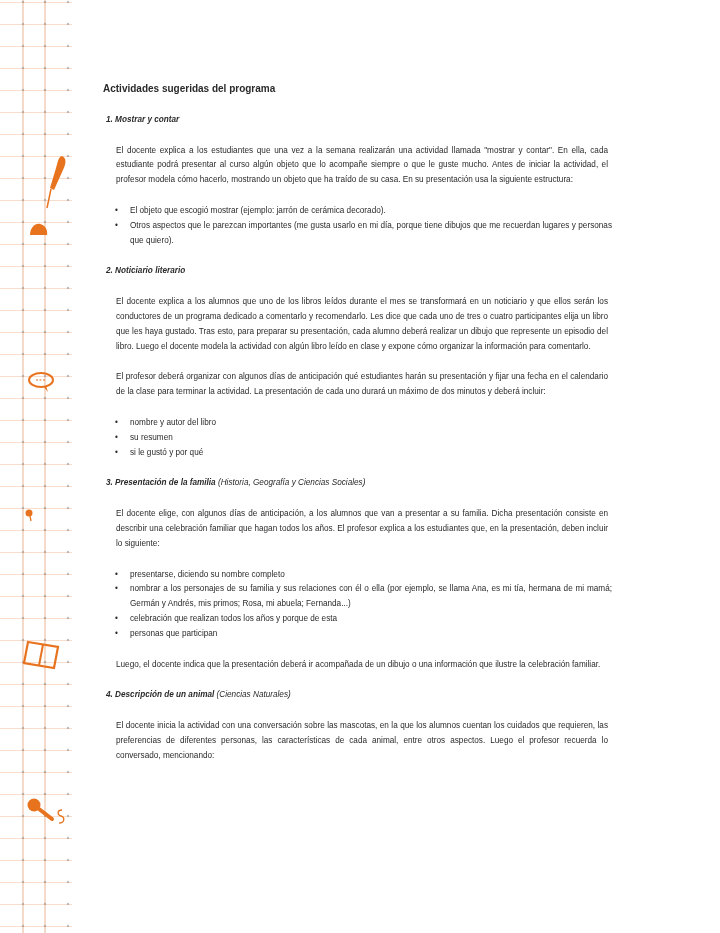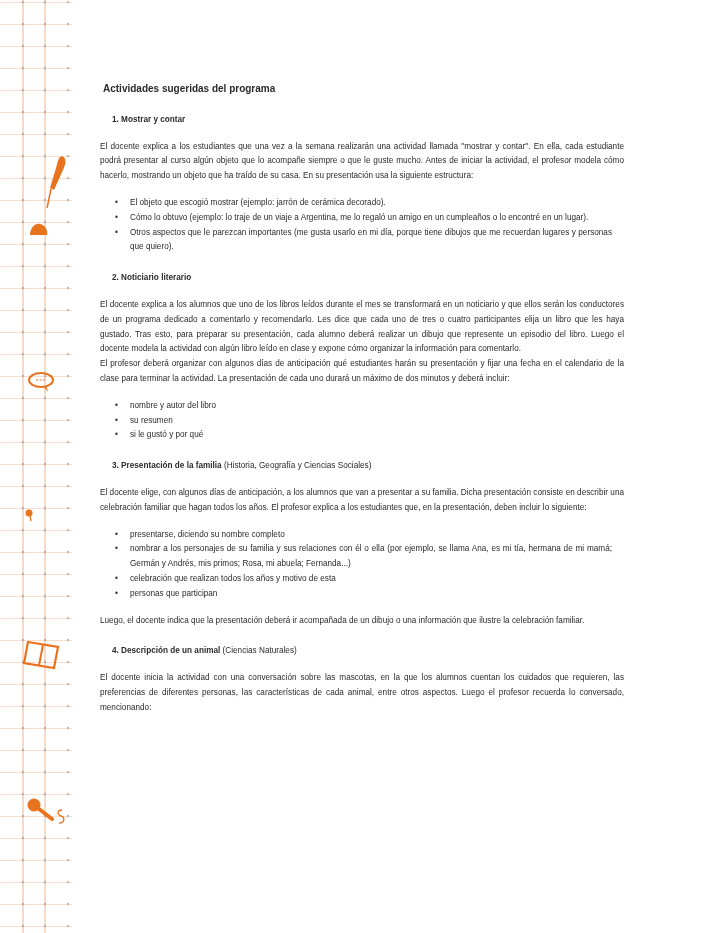--- a/index.html
+++ b/index.html
@@ -25,23 +25,23 @@
     background-image: radial-gradient(circle, rgba(150,150,150,0.6) 1.3px, transparent 1.6px);
     background-size: 4px 22px;
     background-position: 0 -9px;
   }
   .doodle { position: absolute; }
   .content {
     position: absolute; left: 100px; top: 82px; width: 524px;
     font-size: 8.2px; line-height: 14.8px;
   }
   .doc-title { font-weight: bold; font-size: 10px; margin: 0 0 16px 3px; }
-  .sec-title { font-weight: bold; margin: 12px; }
+  .sec-title { font-weight: bold; margin: 6px; font-style: italic; }
   .sec-title .sub { font-weight: normal; }
-  p { margin: 0; text-align: justify; }
+  p { margin: 16px; text-align: justify; }
   ul { margin: 12px; padding: 0 0 0 18px; list-style: none; }
   ul li { position: relative; text-align: justify; }
   ul li::before { content: "•"; position: absolute; left: -15px; }
   .section { margin-bottom: 16px; }
 </style>
 </head>
 <body>
 
 <div class="margin-grid"></div>
 <div class="vline" style="left:22px"></div>
@@ -77,21 +77,20 @@
 </svg>
 
 <div class="content">
   <div class="doc-title">Actividades sugeridas del programa</div>
 
   <div class="section">
     <div class="sec-title"><span>1. Mostrar y contar</span></div>
     <p>El docente explica a los estudiantes que una vez a la semana realizarán una actividad llamada "mostrar y contar". En ella, cada estudiante podrá presentar al curso algún objeto que lo acompañe siempre o que le guste mucho. Antes de iniciar la actividad, el profesor modela cómo hacerlo, mostrando un objeto que ha traído de su casa. En su presentación usa la siguiente estructura:</p>
     <ul>
       <li>El objeto que escogió mostrar (ejemplo: jarrón de cerámica decorado).</li>
-      <li>Cómo lo obtuvo (ejemplo: lo traje de un viaje a Argentina, me lo regaló un amigo en un cumpleaños o lo encontré en un lugar).</li>
       <li>Otros aspectos que le parezcan importantes (me gusta usarlo en mi día, porque tiene dibujos que me recuerdan lugares y personas que quiero).</li>
     </ul>
   </div>
 
   <div class="section">
     <div class="sec-title"><span>2. Noticiario literario</span></div>
     <p>El docente explica a los alumnos que uno de los libros leídos durante el mes se transformará en un noticiario y que ellos serán los conductores de un programa dedicado a comentarlo y recomendarlo. Les dice que cada uno de tres o cuatro participantes elija un libro que les haya gustado. Tras esto, para preparar su presentación, cada alumno deberá realizar un dibujo que represente un episodio del libro. Luego el docente modela la actividad con algún libro leído en clase y expone cómo organizar la información para comentarlo.</p>
     <p>El profesor deberá organizar con algunos días de anticipación qué estudiantes harán su presentación y fijar una fecha en el calendario de la clase para terminar la actividad. La presentación de cada uno durará un máximo de dos minutos y deberá incluir:</p>
     <ul>
       <li>nombre y autor del libro</li>
@@ -99,21 +98,21 @@
       <li>si le gustó y por qué</li>
     </ul>
   </div>
 
   <div class="section">
     <div class="sec-title"><span>3. Presentación de la familia</span> <span class="sub">(Historia, Geografía y Ciencias Sociales)</span></div>
     <p>El docente elige, con algunos días de anticipación, a los alumnos que van a presentar a su familia. Dicha presentación consiste en describir una celebración familiar que hagan todos los años. El profesor explica a los estudiantes que, en la presentación, deben incluir lo siguiente:</p>
     <ul>
       <li>presentarse, diciendo su nombre completo</li>
       <li>nombrar a los personajes de su familia y sus relaciones con él o ella (por ejemplo, se llama Ana, es mi tía, hermana de mi mamá; Germán y Andrés, mis primos; Rosa, mi abuela; Fernanda...)</li>
-      <li>celebración que realizan todos los años y motivo de esta</li>
+      <li>celebración que realizan todos los años y porque de esta</li>
       <li>personas que participan</li>
     </ul>
     <p>Luego, el docente indica que la presentación deberá ir acompañada de un dibujo o una información que ilustre la celebración familiar.</p>
   </div>
 
   <div class="section">
     <div class="sec-title"><span>4. Descripción de un animal</span> <span class="sub">(Ciencias Naturales)</span></div>
     <p>El docente inicia la actividad con una conversación sobre las mascotas, en la que los alumnos cuentan los cuidados que requieren, las preferencias de diferentes personas, las características de cada animal, entre otros aspectos. Luego el profesor recuerda lo conversado, mencionando:</p>
   </div>
 </div>

